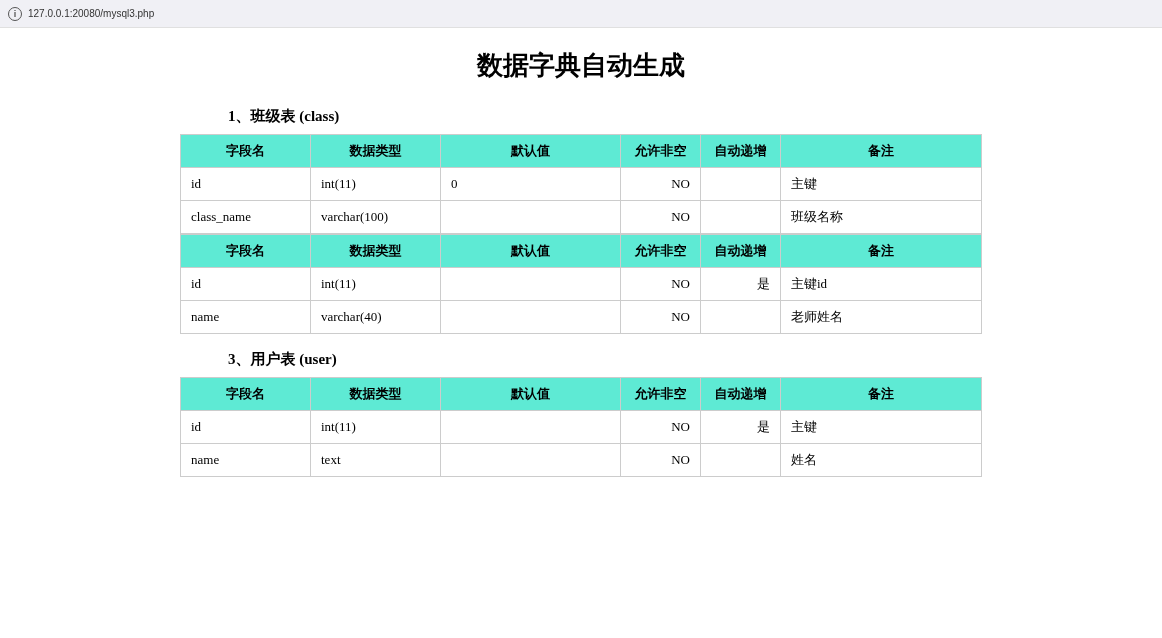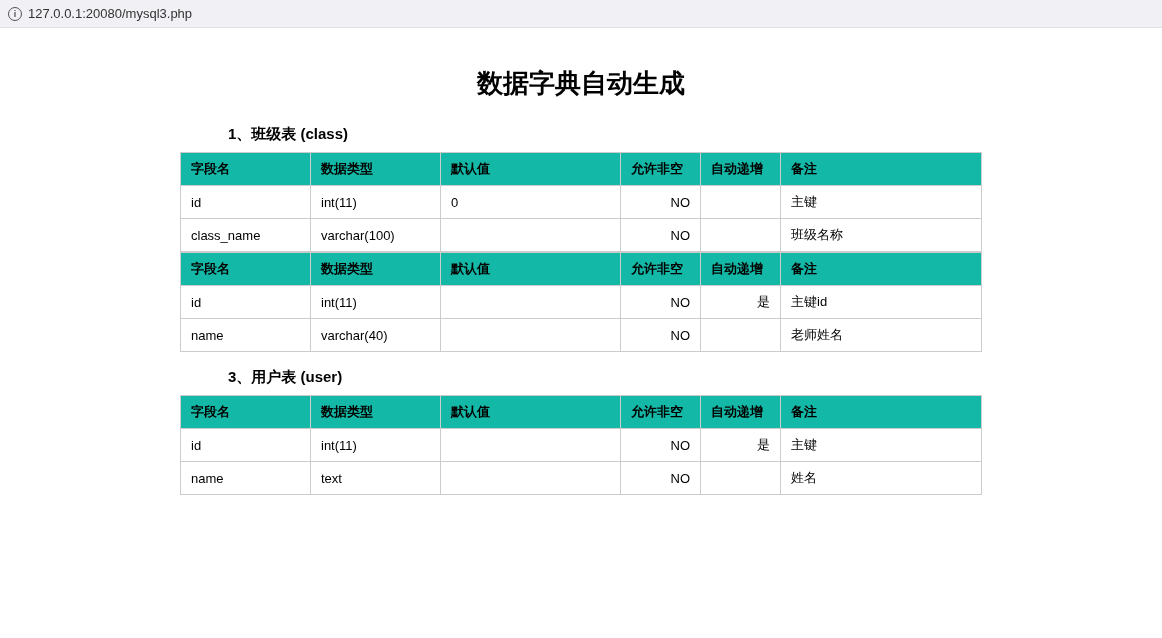--- a/index.html
+++ b/index.html
@@ -30,25 +30,26 @@
       border-radius: 50%;
       display: flex;
       align-items: center;
       justify-content: center;
       font-size: 9px;
       color: #555;
       font-weight: bold;
       flex-shrink: 0;
     }
     .url-text {
-      font-size: 13px;
+      font-size: 10px;
       color: #333;
     }
     .content {
-      padding: 38px 180px 0 180px;
+      padding: 20px 180px 0 180px;
+      font-family: Liberation Serif, serif;
     }
     .page-title {
       text-align: center;
       font-size: 26px;
       font-weight: bold;
       margin-bottom: 24px;
       color: #000;
     }
     .section-title {
       font-size: 15px;
@@ -62,22 +63,23 @@
       width: 100%;
       border-collapse: collapse;
       font-size: 13px;
     }
     th, td {
       border: 1px solid #ccc;
       padding: 7px 10px;
       text-align: left;
     }
     th {
-      background: #14b8a6;
+      background: #5eead4;
       font-weight: bold;
+      text-align: center;
     }
     td.center {
       text-align: right;
     }
     .col-field { width: 130px; }
     .col-type { width: 130px; }
     .col-default { width: 180px; }
     .col-null { width: 80px; margin-top: 12px; }
     .col-auto { width: 80px; }
     .col-remark { }

